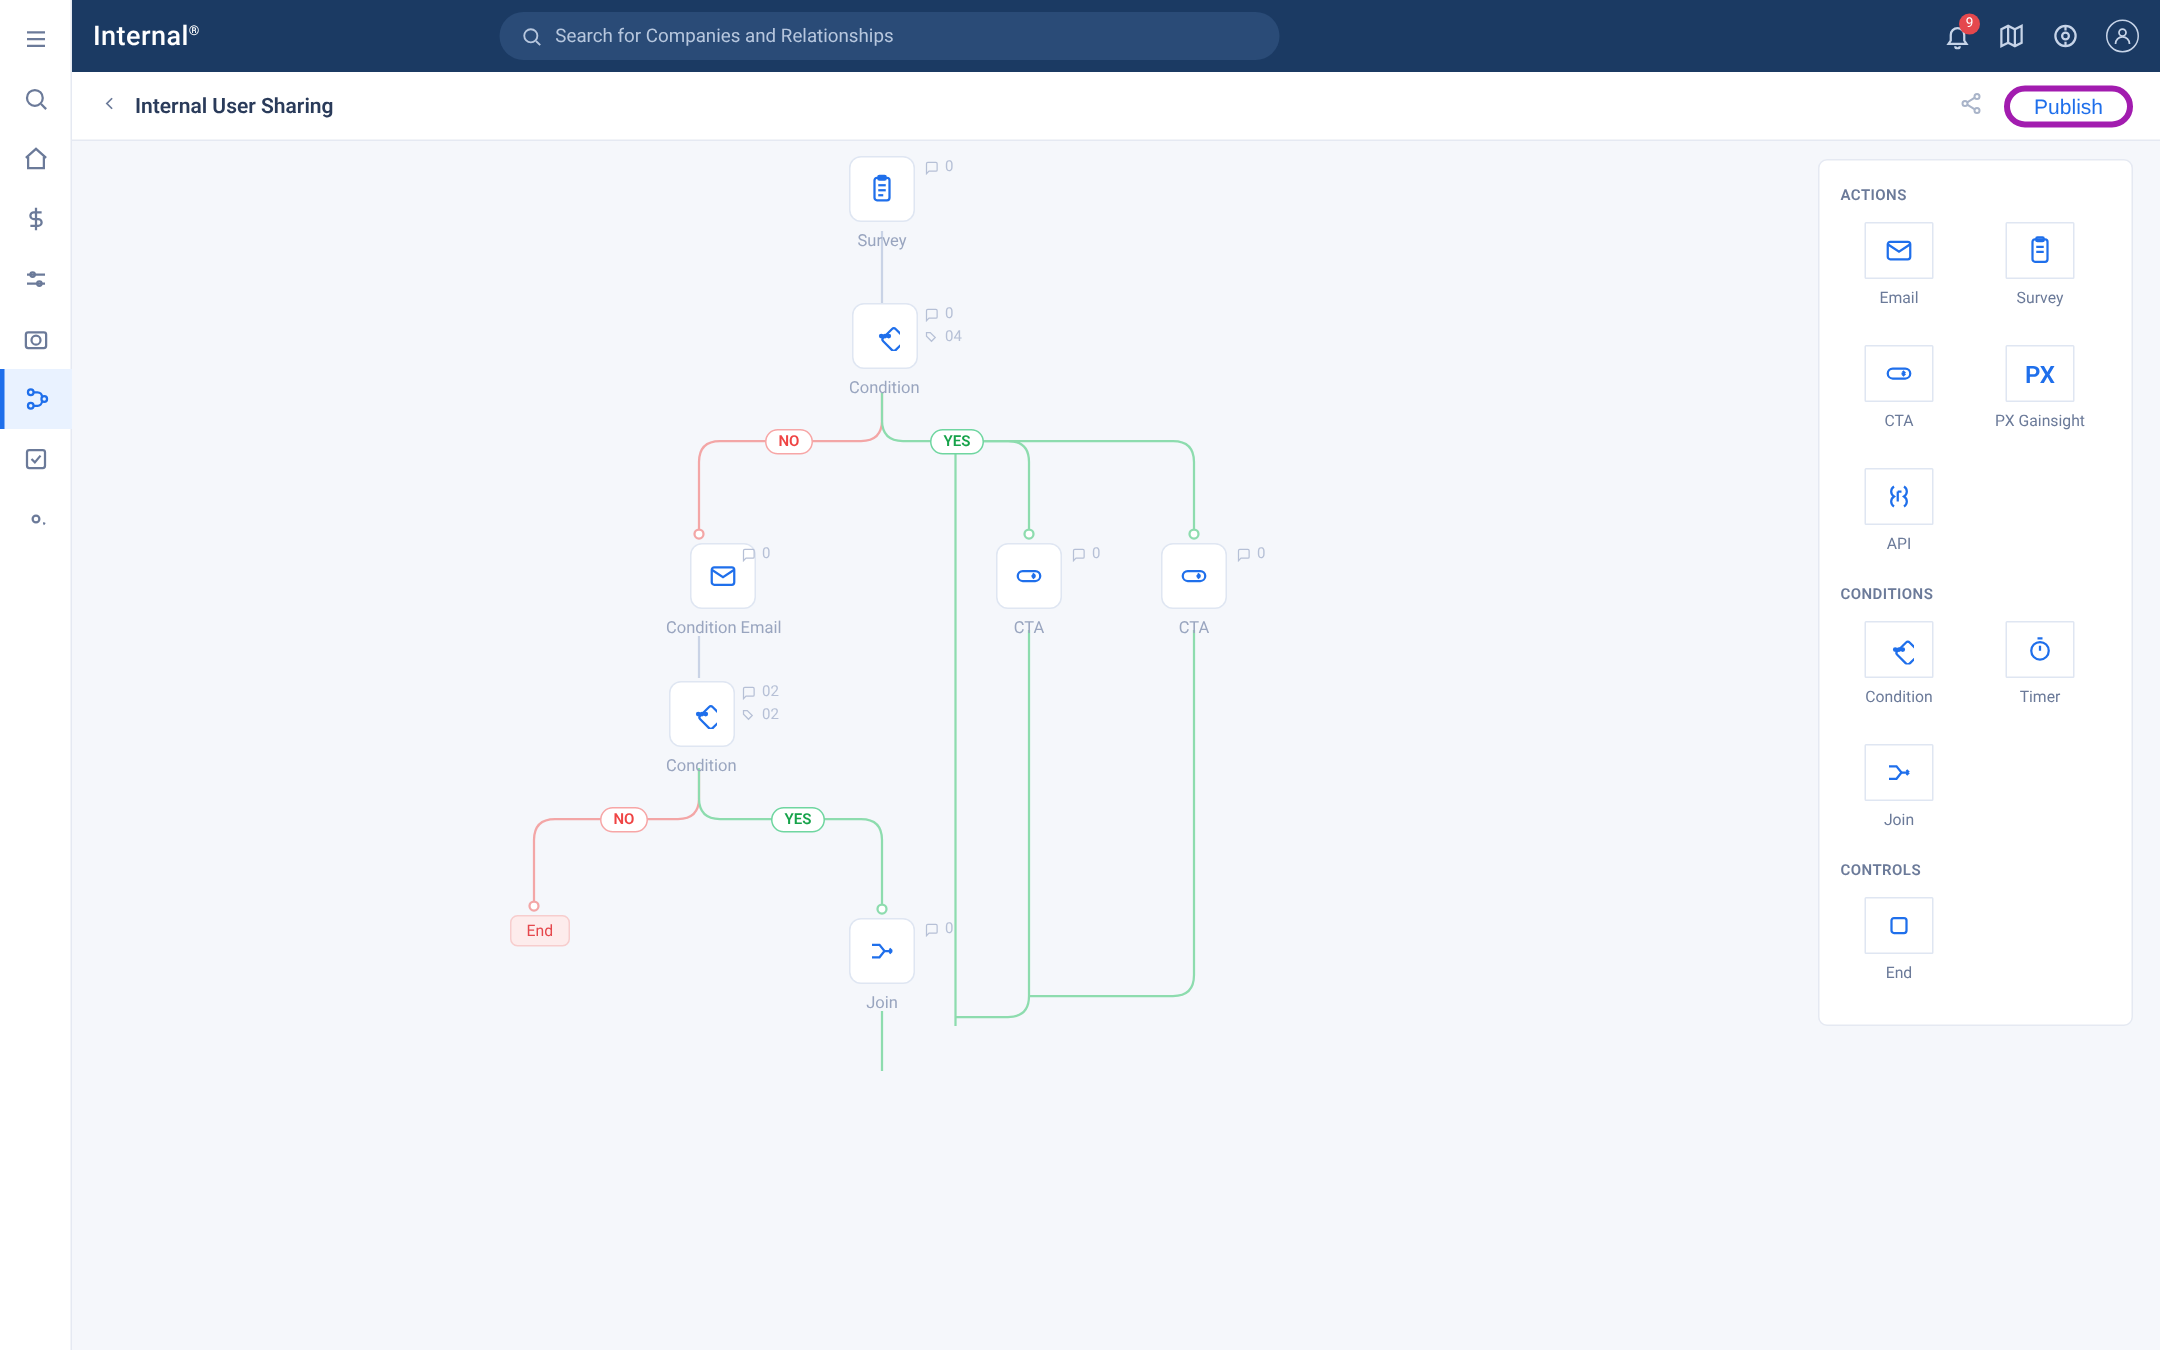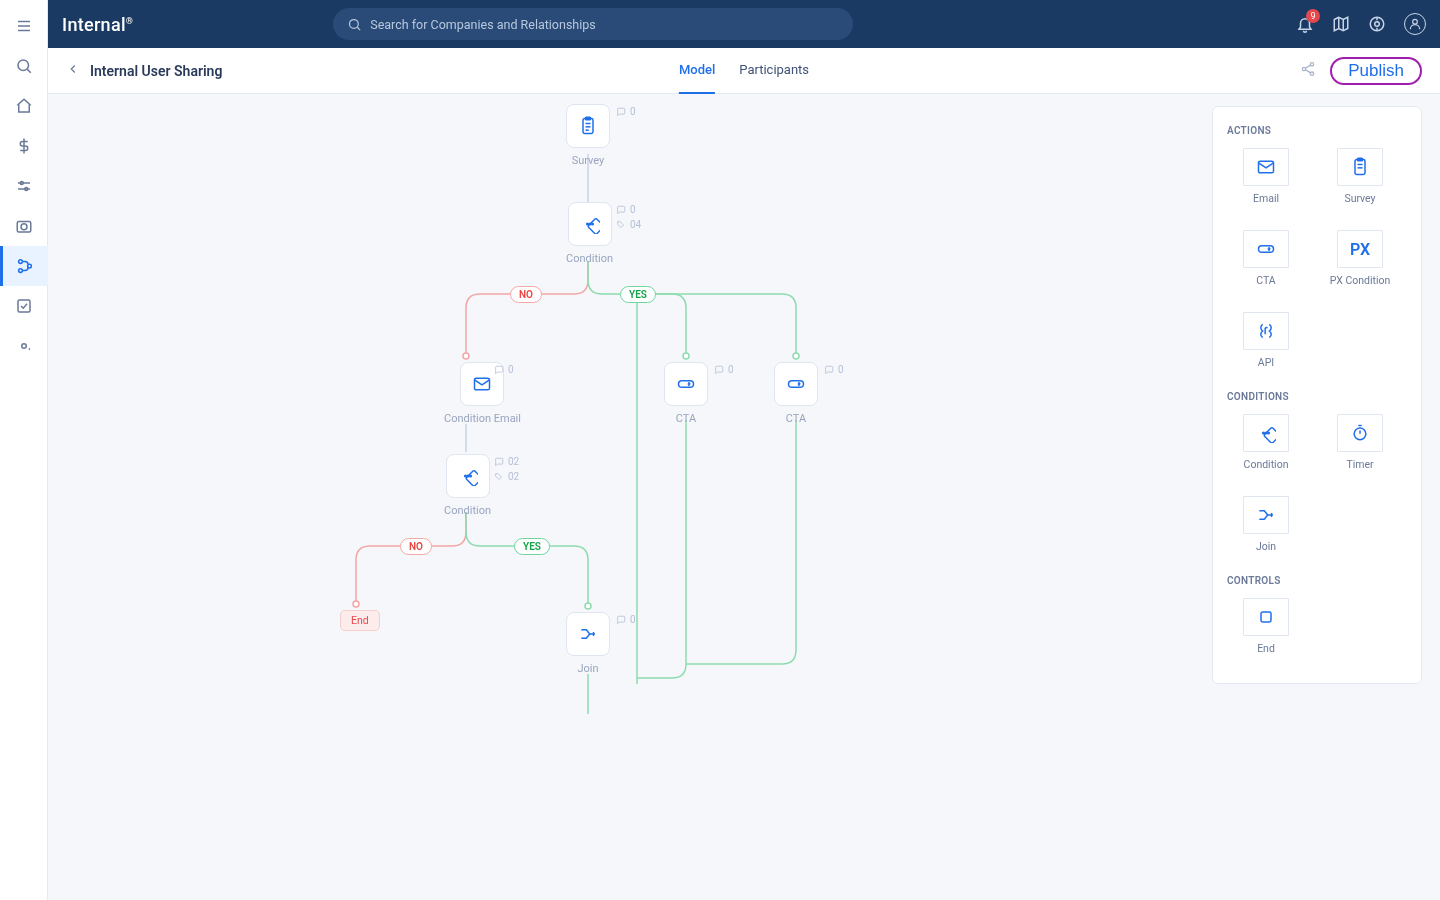--- a/index.html
+++ b/index.html
@@ -26,21 +26,21 @@
   .avatar{width:22px;height:22px;border:1.5px solid #c7d4e8;border-radius:50%;display:flex;align-items:center;justify-content:center;}
   
   .subheader{height:46px;background:#fff;border-bottom:1px solid #e5e9f2;display:flex;align-items:center;padding:0 18px;}
   .back{color:#6b7a99;margin-right:10px;cursor:pointer;}
   .page-title{font-size:14px;font-weight:600;color:#2a3b5a;text-align:right;}
   .tabs{position:absolute;left:50%;transform:translateX(-50%);display:flex;gap:24px;height:46px;align-items:center;}
   .tab{font-size:13px;color:#415276;cursor:pointer;height:46px;display:flex;align-items:center;border-bottom:2px solid transparent;}
   .tab.active{color:#1f6feb;border-bottom-color:#1f6feb;font-weight:500;}
   .sub-actions{margin-left:auto;display:flex;align-items:center;gap:14px;}
   .share-ico{color:#a9b4c9;cursor:pointer;}
-  .publish{height:28px;padding:0 16px;border:2px solid #a21caf;color:#1f6feb;background:#fff;border-radius:14px;font-size:17px;cursor:pointer;}
+  .publish{height:28px;padding:0 16px;border:4px solid #a21caf;color:#1f6feb;background:#fff;border-radius:14px;font-size:14px;cursor:pointer;}
   
   .workspace{flex:1;position:relative;background:#f5f7fb;}
   .canvas{position:absolute;inset:0;}
   
   .node{position:absolute;display:flex;flex-direction:column;align-items:center;}
   .node .card{width:44px;height:44px;border:1px solid #dfe6f2;border-radius:8px;background:#fff;display:flex;align-items:center;justify-content:center;color:#1f6feb;}
   .node .card svg{width:20px;height:20px;}
   .node .lbl{font-size:11px;color:#99a5bf;margin-top:6px;white-space:nowrap;}
   .meta{position:absolute;left:50px;top:2px;display:flex;flex-direction:column;gap:4px;}
   .meta .m{display:flex;align-items:center;gap:4px;font-size:10px;color:#b6c0d6;}
@@ -174,24 +174,20 @@
           </svg>
         </div>
     </div>
   </div>
 
   <div class="subheader" style="position:relative;">
     <span class="back"><svg width="14" height="14" viewBox="0 0 24 24" fill="none" stroke="currentColor" stroke-width="2">
           <path d="M15 18l-6-6 6-6"></path>
         </svg></span>
     <span class="page-title">Internal User Sharing</span>
-    <div class="tabs">
-      <div class="tab active">Model</div>
-      <div class="tab">Participants</div>
-    </div>
     <div class="sub-actions">
       <span class="share-ico"><svg width="16" height="16" viewBox="0 0 24 24" fill="none" stroke="currentColor" stroke-width="2">
             <circle cx="18" cy="5" r="2.5"></circle>
             <circle cx="6" cy="12" r="2.5"></circle>
             <circle cx="18" cy="19" r="2.5"></circle>
             <line x1="8.2" y1="10.8" x2="15.8" y2="6.2"></line>
             <line x1="8.2" y1="13.2" x2="15.8" y2="17.8"></line>
           </svg></span>
       <button class="publish">Publish</button>
     </div>
@@ -411,21 +407,21 @@
                 <rect x="3" y="8" width="18" height="8" rx="4"></rect>
                 <path d="M14 12h3m0 0l-2-2m2 2l-2 2"></path>
               </svg>
             </div>
             <div class="tl">CTA</div>
           </div>
         <div class="tool">
             <div class="tcard">
               <span class="pxtxt">PX</span>
             </div>
-            <div class="tl">PX Condition</div>
+            <div class="tl">PX Gainsight</div>
           </div>
         <div class="tool">
             <div class="tcard">
               <svg viewBox="0 0 24 24" fill="none" stroke="currentColor" stroke-width="1.8">
                 <path d="M8 4c-3 2-3 6 0 8-3 2-3 6 0 8"></path>
                 <path d="M16 4c3 2 3 6 0 8 3 2 3 6 0 8"></path>
                 <line x1="11" y1="8" x2="11" y2="16"></line>
                 <line x1="11" y1="8" x2="14" y2="8"></line>
               </svg>
             </div>

